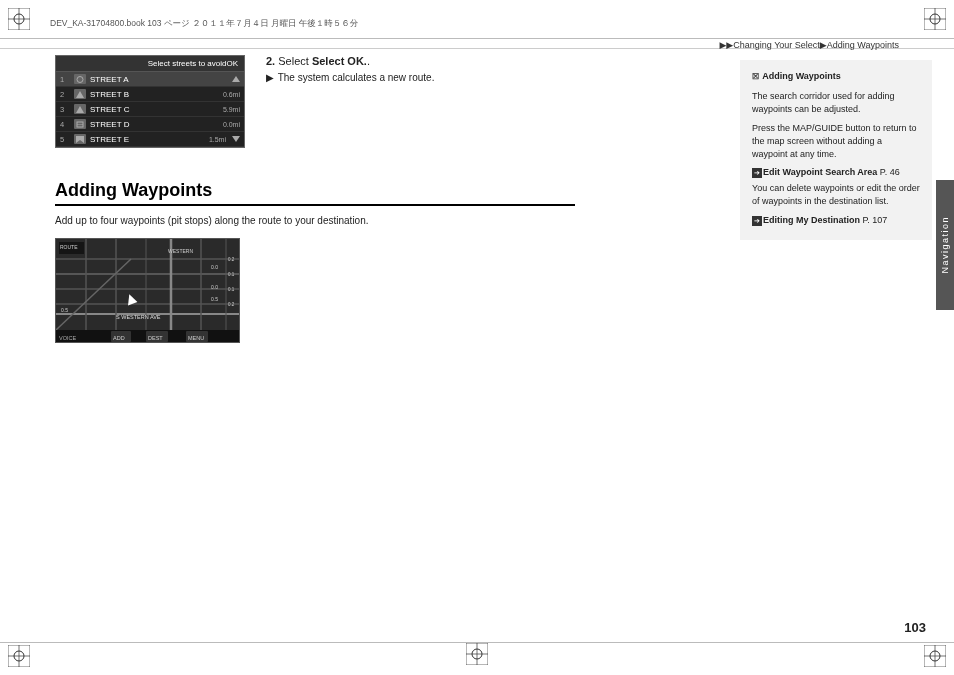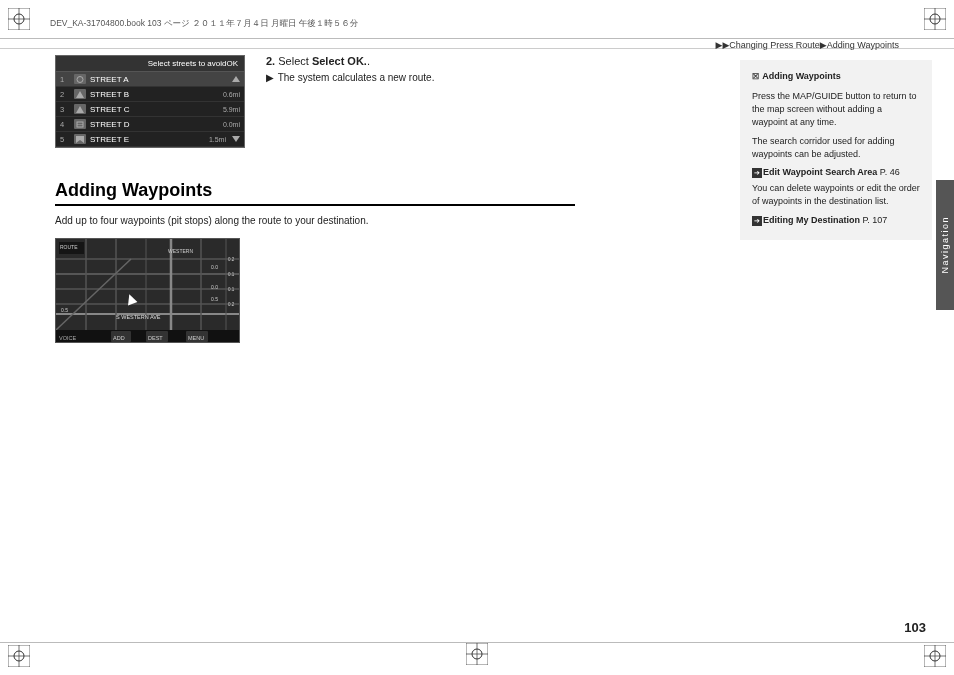--- a/index.html
+++ b/index.html
@@ -336,34 +336,34 @@
   </svg>
 </div>
 
 <div class="header-bar">
   <span class="header-file-info">DEV_KA-31704800.book  103 ページ  ２０１１年７月４日  月曜日  午後１時５６分</span>
 </div>
 
 <div class="h-rule-top"></div>
 
 <div class="breadcrumb-bar">
-  <span style="font-size:9px;color:#333;">▶▶Changing Press Route▶Adding Waypoints</span>
+  <span style="font-size:9px;color:#333;">▶▶Changing Your Select▶Adding Waypoints</span>
 </div>
 
 <div class="sidebar-tab">
   <span class="sidebar-tab-text">Navigation</span>
 </div>
 
 <div class="right-panel" style="top:60px;right:22px;width:192px;">
   <div class="right-panel-title">
     <span style="font-size:8px;color:#333;">☒</span>
     <span>Adding Waypoints</span>
   </div>
+  <p>The search corridor used for adding waypoints can be adjusted.</p>
   <p>Press the MAP/GUIDE button to return to the map screen without adding a waypoint at any time.</p>
-  <p>The search corridor used for adding waypoints can be adjusted.</p>
   <div class="link-line">
     <span class="link-icon">➔</span>
     <span class="link-text"><strong>Edit Waypoint Search Area</strong><span> P. 46</span></span>
   </div>
   <p style="margin-top:4px;">You can delete waypoints or edit the order of waypoints in the destination list.</p>
   <div class="link-line editing-dest-line">
     <span class="link-icon">➔</span>
     <span class="link-text"><strong>Editing My Destination</strong><span> P. 107</span></span>
   </div>
 </div>

